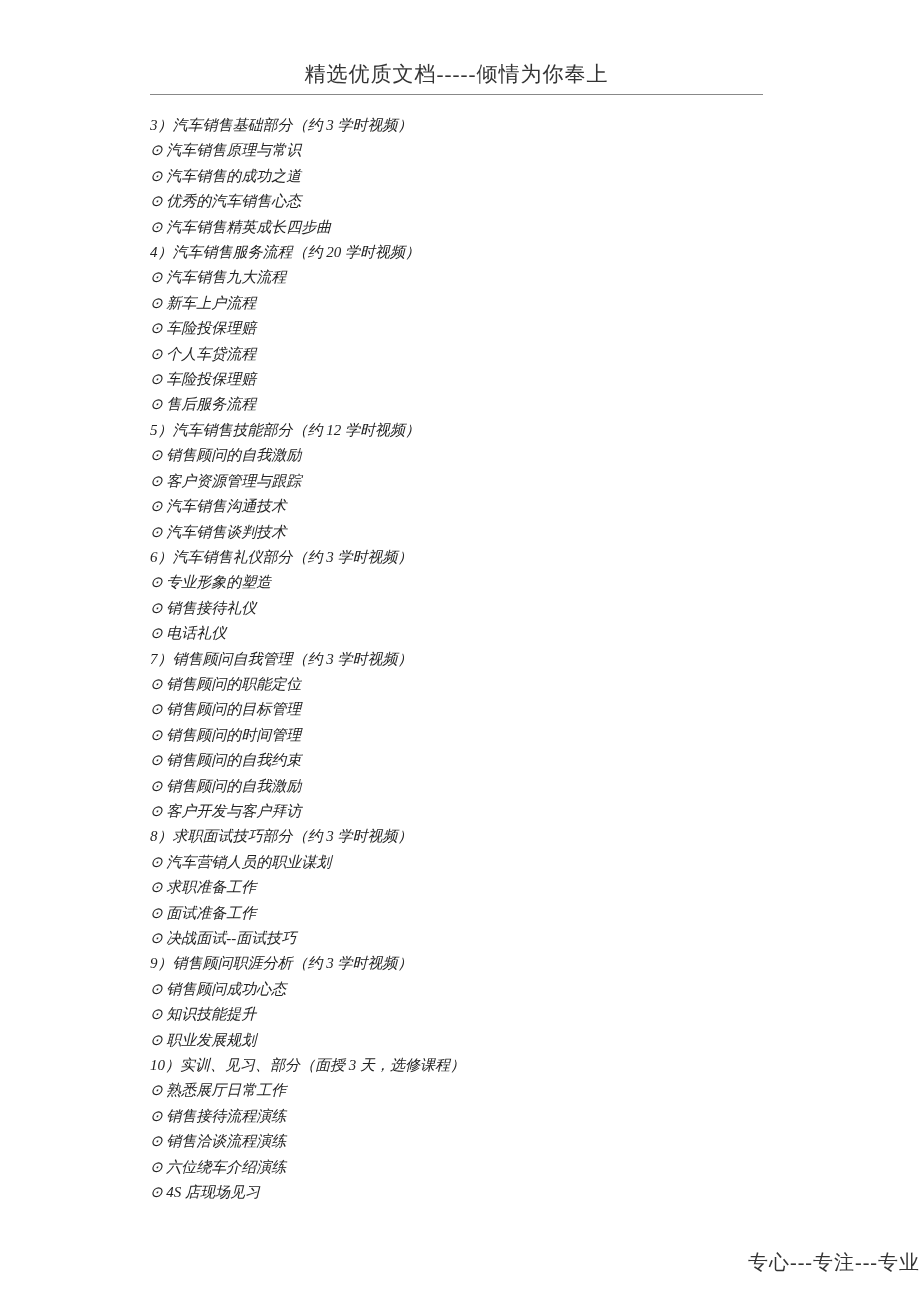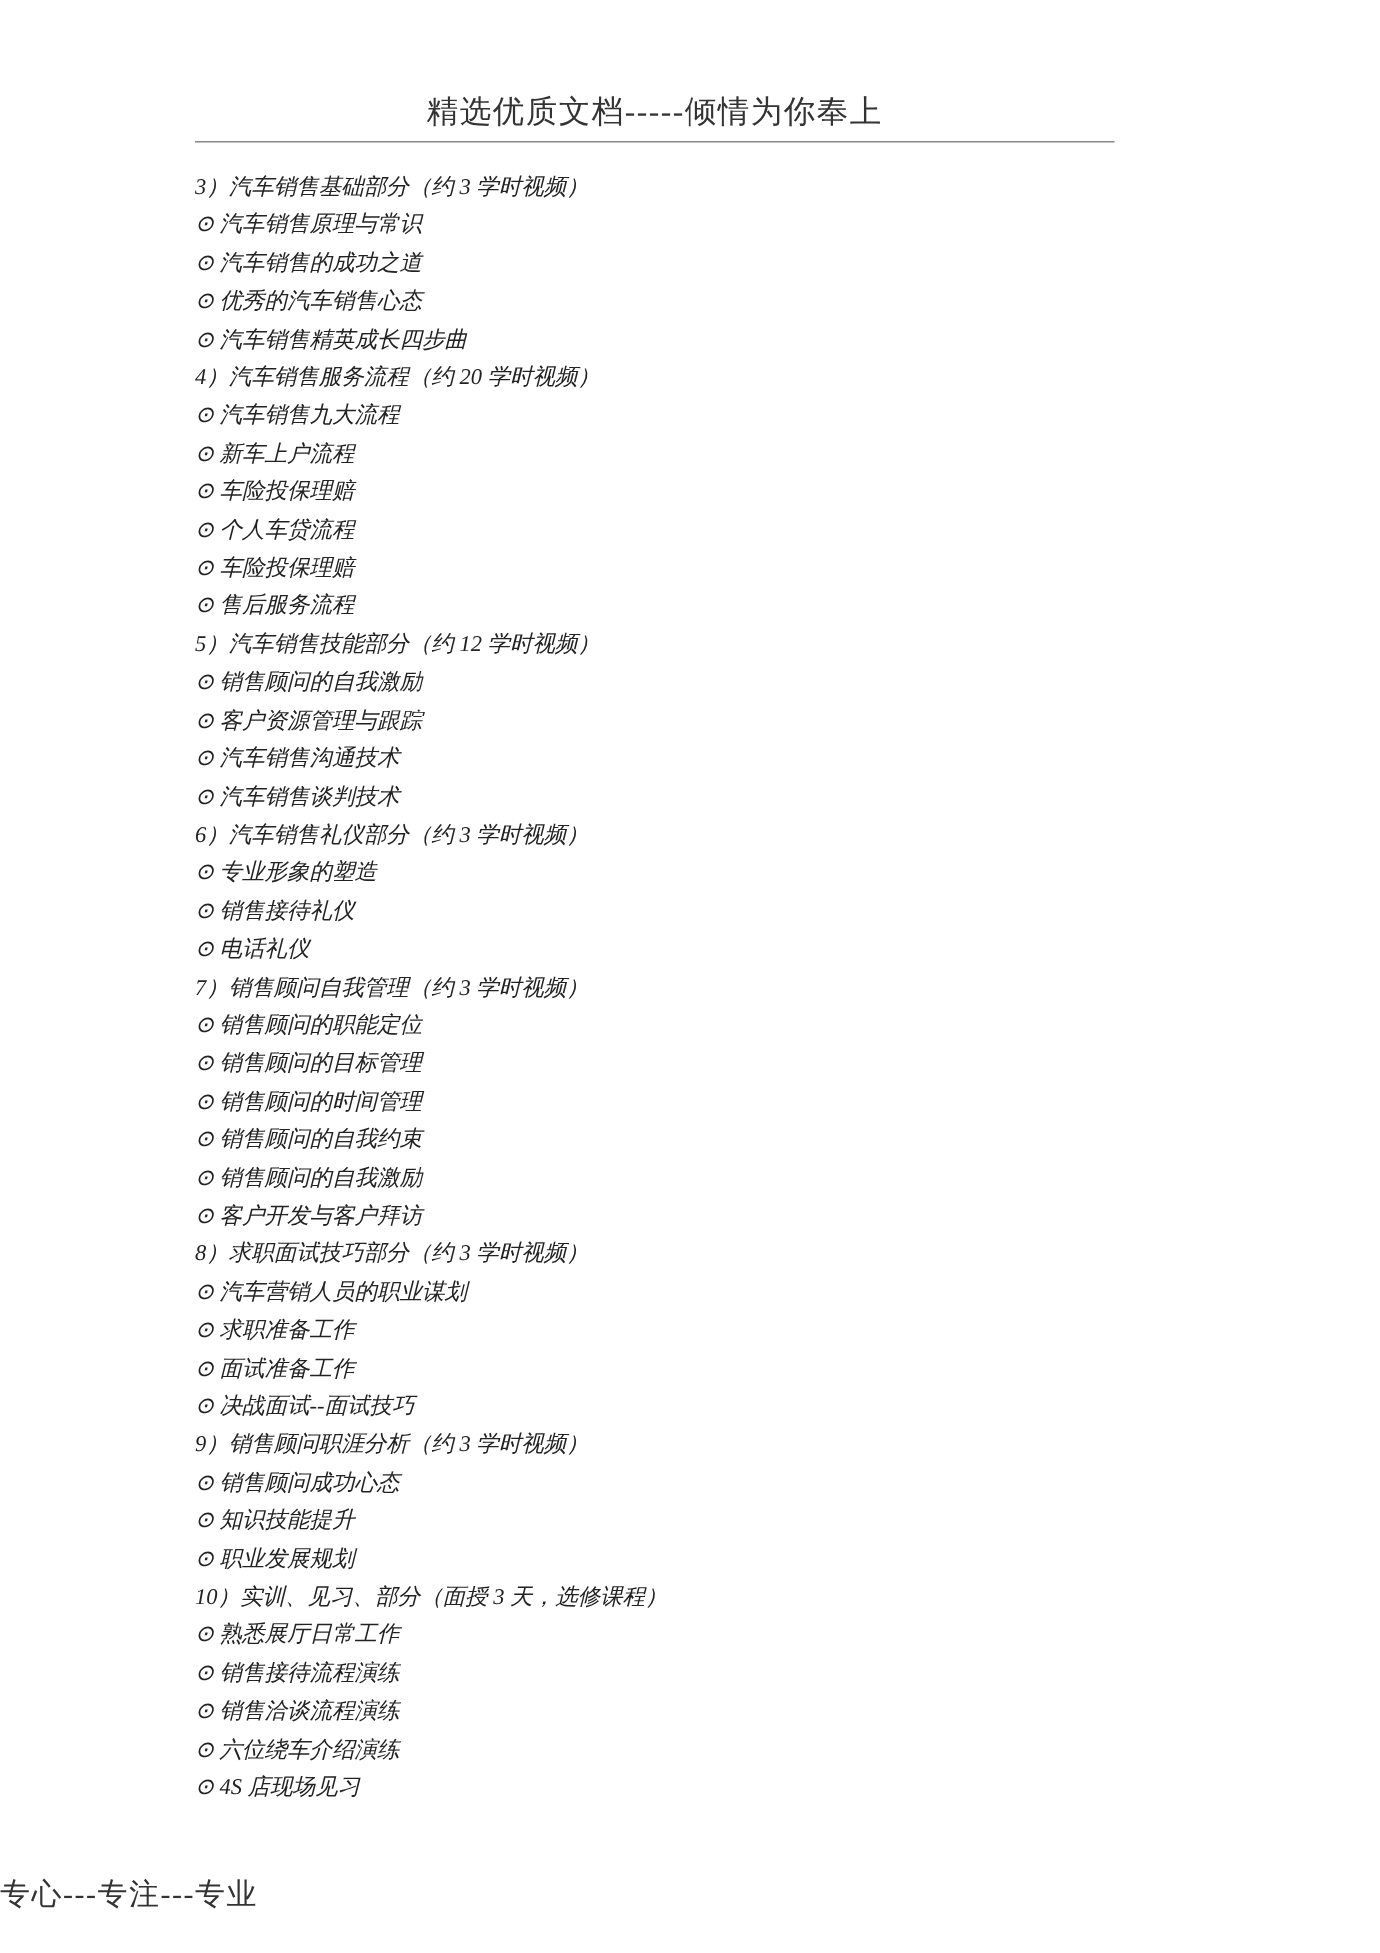--- a/index.html
+++ b/index.html
@@ -9,20 +9,21 @@
     font-family: "SimSun", "宋体", serif;
     color: #000;
     width: 920px;
     height: 1302px;
     position: relative;
   }
   .page {
     padding: 60px 88px 40px 130px;
     box-sizing: border-box;
     width: 831px;
+    margin-left: 20px;
   }
   .header {
     text-align: center;
     font-size: 21px;
     color: #333;
     letter-spacing: 1px;
     margin-bottom: 6px;
   }
   .hr {
     border: none;
@@ -42,21 +43,21 @@
   .section-title {
   }
   .bullet-line .bullet {
     display: inline-block;
   }
   .footer {
     position: absolute;
     bottom: 26px;
     width: 920px;
     left: 0;
-    text-align: left;
+    text-align: right;
     font-size: 20px;
     color: #333;
     letter-spacing: 1px;
   }
 </style>
 </head>
 <body>
 
 <div class="page">
   <div class="header">精选优质文档-----倾情为你奉上</div>

